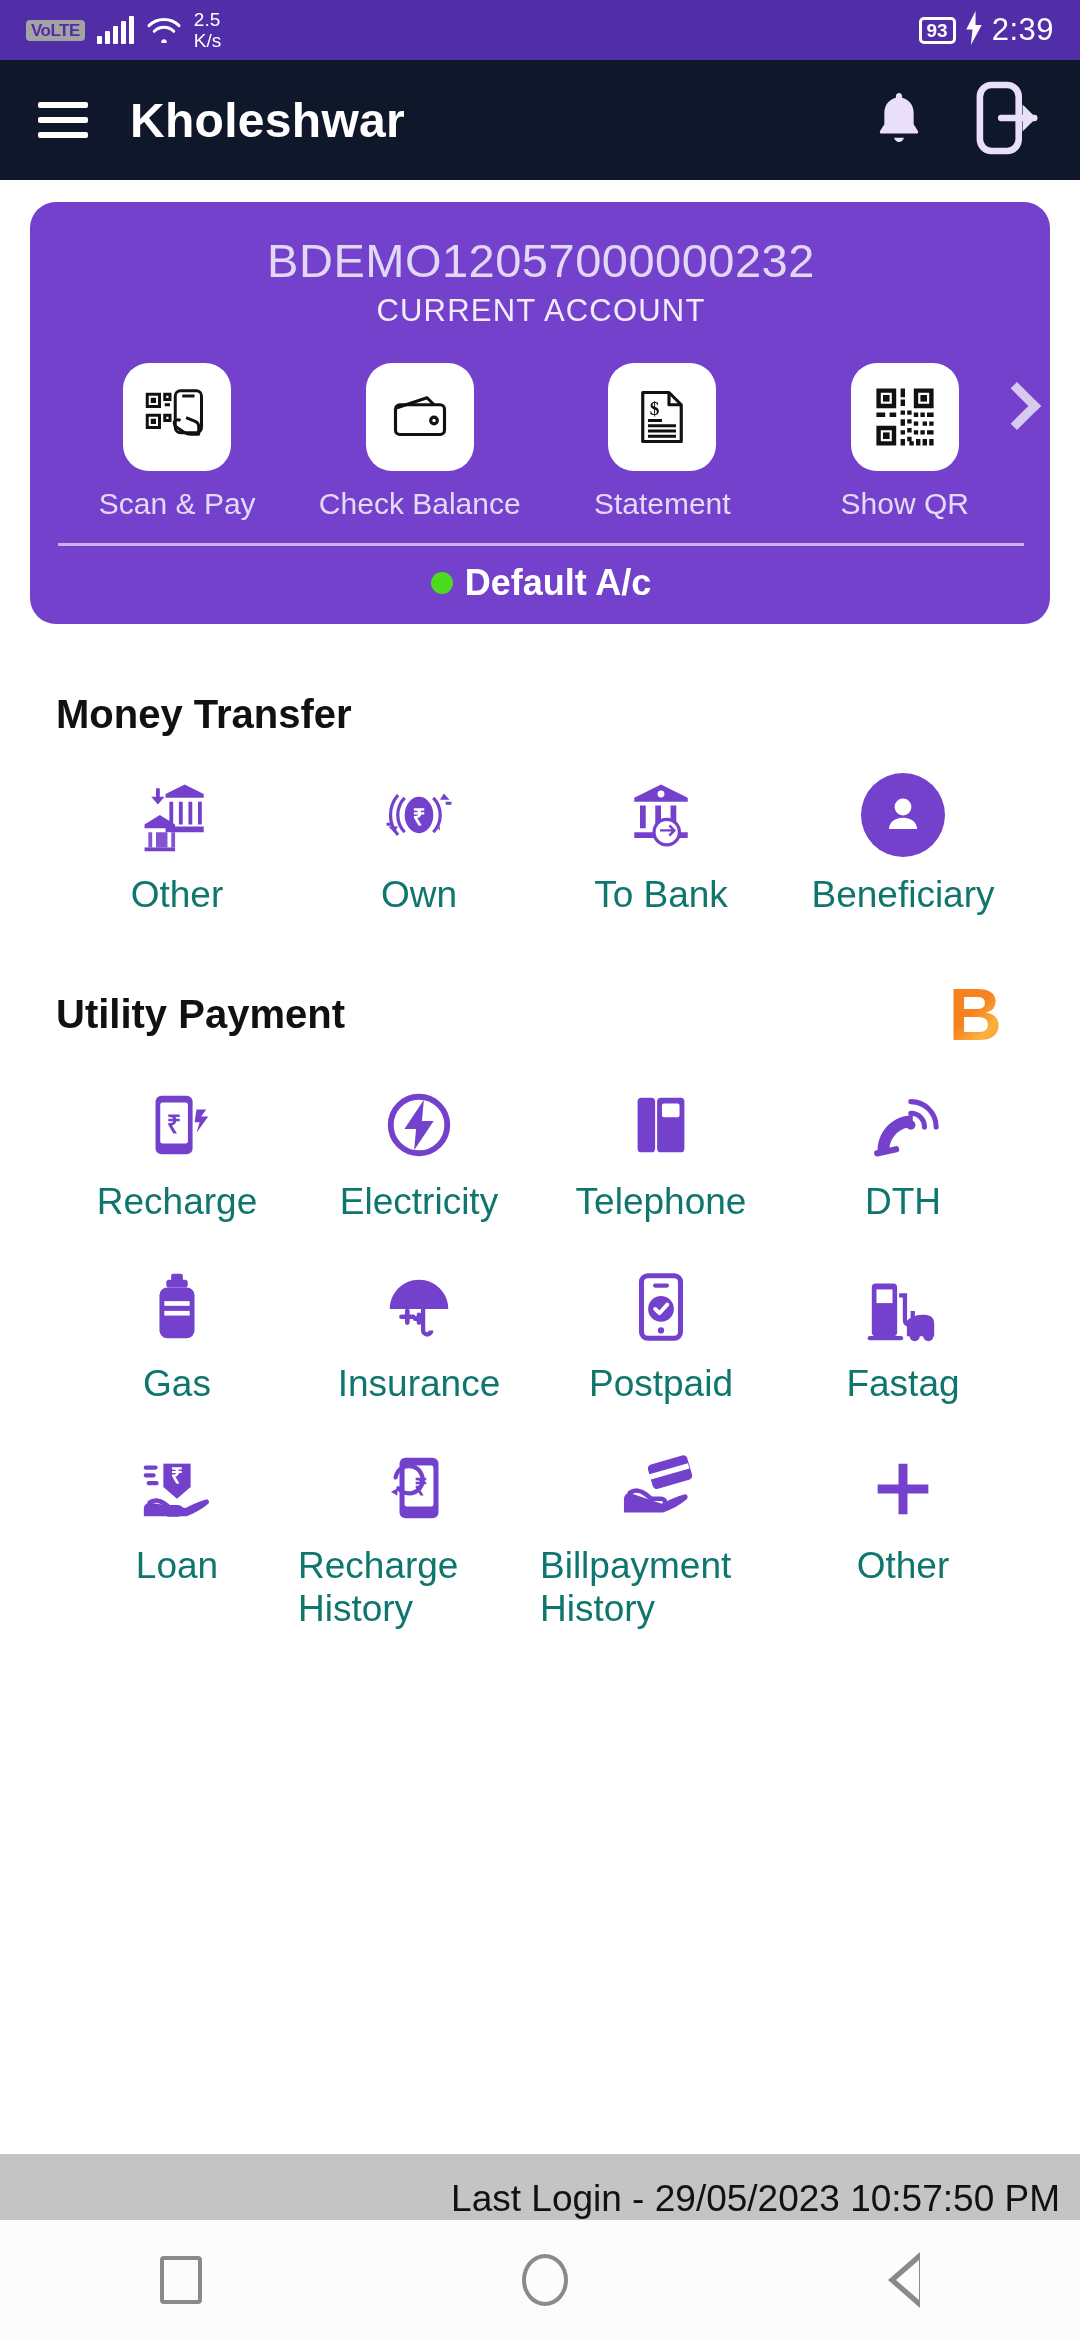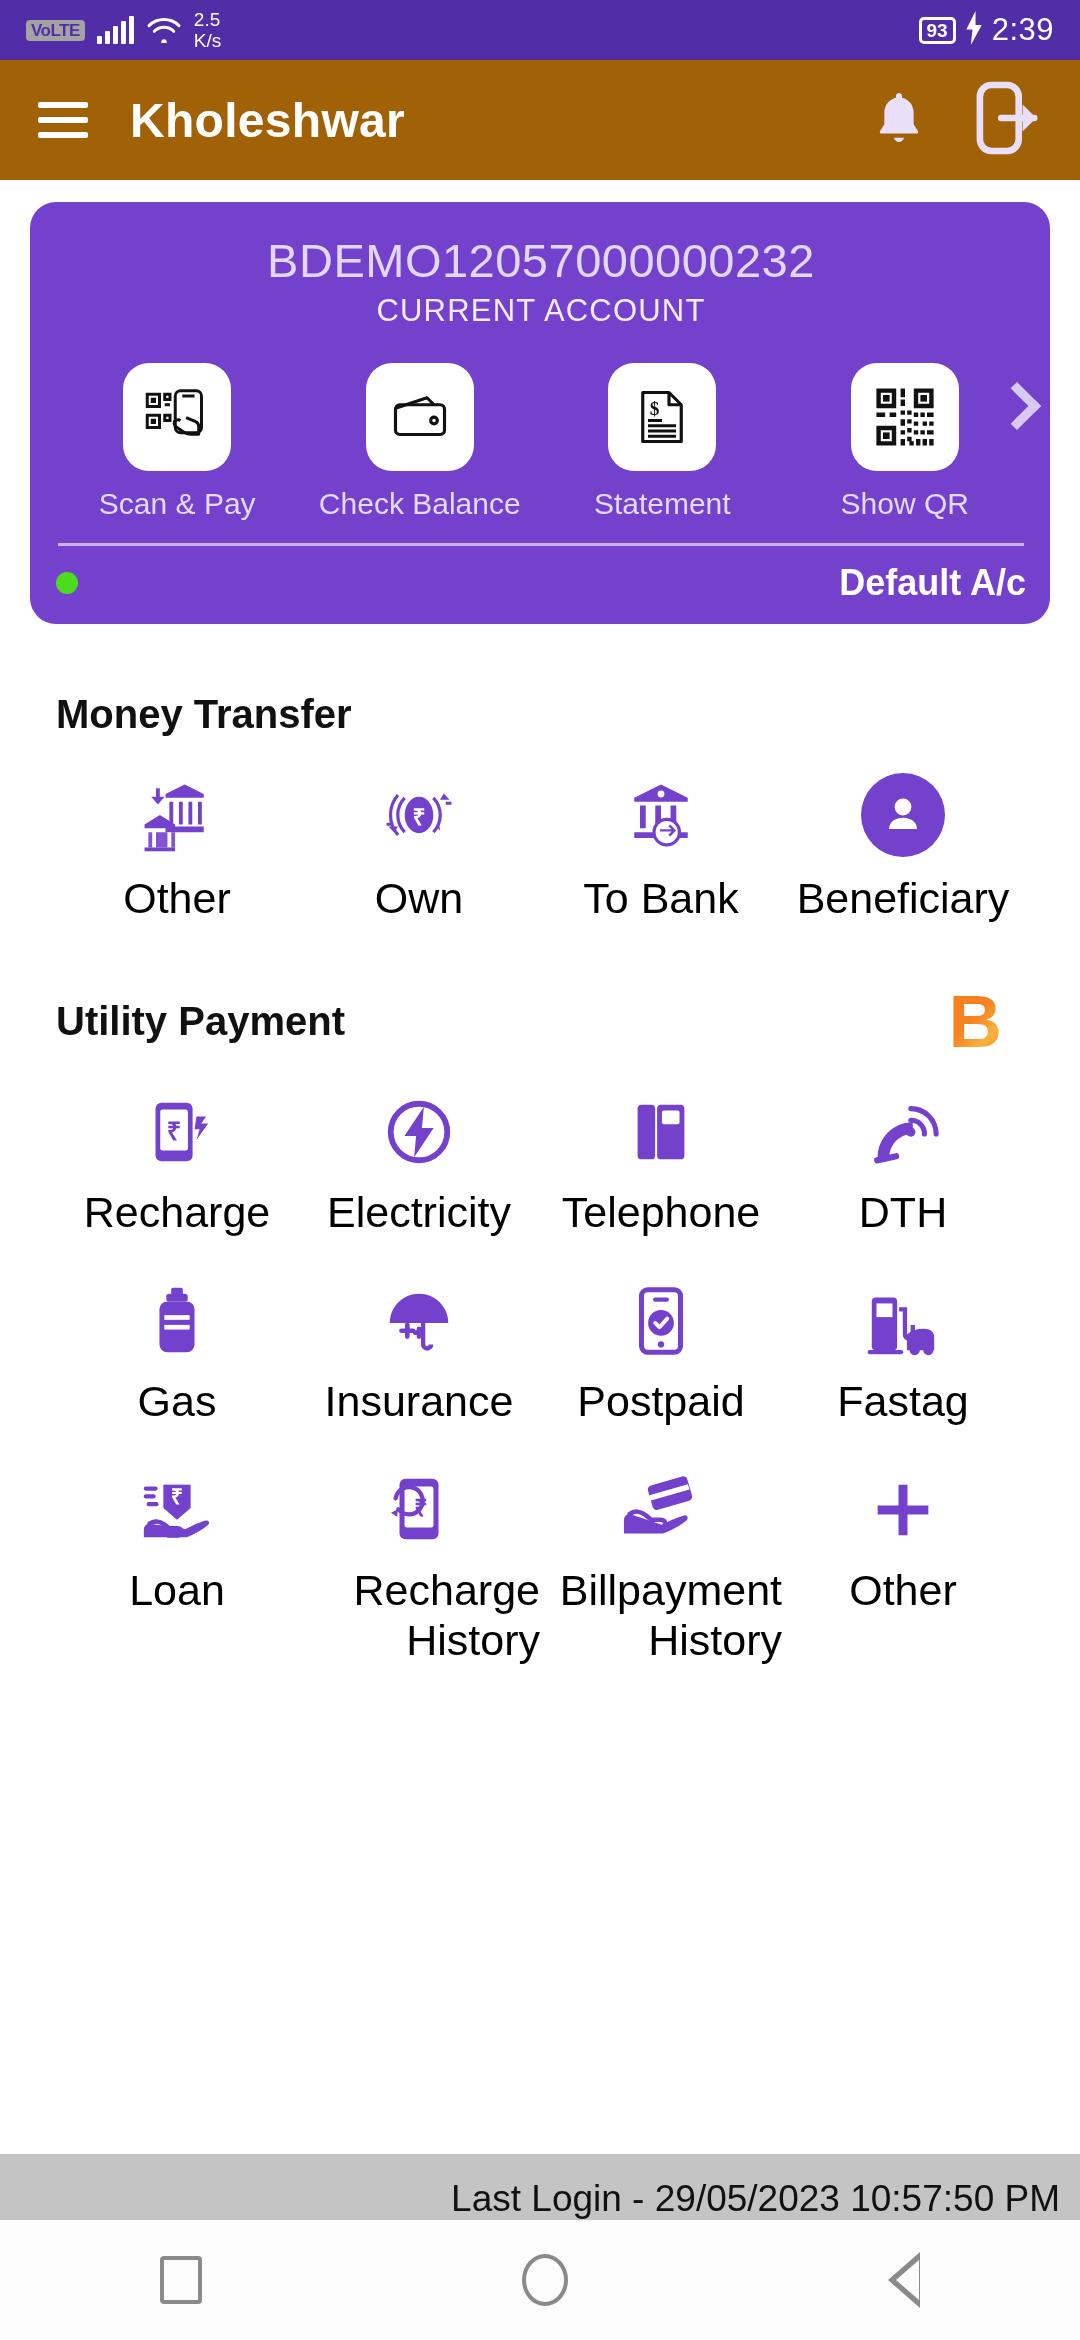--- a/index.html
+++ b/index.html
@@ -30,21 +30,21 @@
   .netspeed{ font-size:19px; line-height:21px; font-weight:500; }
   .sb-right{ display:flex; align-items:center; gap:8px; }
   .batt{
     border:3px solid #fff; border-radius:5px; padding:1px 5px;
     font-size:19px; font-weight:bold; line-height:1;
   }
   .clock{ font-size:31px; font-weight:500; letter-spacing:.5px; }
 
   
   .appbar{
-    height:120px; background:#a16207;
+    height:120px; background:#0f172a;
     display:flex; align-items:center; padding:0 38px; color:#fff;
   }
   .hamburger{ width:50px; display:flex; flex-direction:column; gap:9px; cursor:pointer; }
   .hamburger span{ display:block; height:6px; background:#fff; border-radius:2px; }
   .apptitle{ font-size:48px; font-weight:bold; margin-left:42px; letter-spacing:.3px; }
   .appbar-actions{ margin-left:auto; display:flex; align-items:center; gap:50px; }
   .ic{ cursor:pointer; }
 
   
   .page{ background:#fff; }
@@ -71,21 +71,21 @@
     display:flex; align-items:center; justify-content:center;
   }
   .qa-label{ margin-top:16px; font-size:30px; color:#e4d9f6; white-space:nowrap; }
   .chev{
     position:absolute; right:-8px; top:26px; width:34px; height:34px;
     border-top:9px solid #d8c9f0; border-right:9px solid #d8c9f0;
     transform:rotate(45deg); cursor:pointer;
   }
   .card-div{ border-top:3px solid #c9b4ea; margin:22px 2px 0 2px; }
   .default-row{
-    display:flex; align-items:center; justify-content:space-between;
+    display:flex; align-items:center; justify-content:center;
     gap:12px; margin-top:16px;
   }
   .dot{ width:22px; height:22px; border-radius:50%; background:#4ddb1e; }
   .default-label{ font-size:36px; font-weight:bold; color:#fff; }
 
   
   .section{ padding:0 56px; }
   .sec-head{
     display:flex; align-items:center; justify-content:space-between;
     margin-top:68px; margin-bottom:34px;
@@ -94,21 +94,21 @@
   .bbps-logo{
     font-size:74px; font-weight:bold; line-height:.8;
     background:linear-gradient(135deg,#f5821f 0%,#f5821f 45%,#fbb040 75%,#f7941e 100%);
     -webkit-background-clip:text; background-clip:text; color:transparent;
     margin-right:22px;
   }
   .grid{ display:grid; grid-template-columns:repeat(4,1fr); row-gap:36px; }
   .tile{ display:flex; flex-direction:column; align-items:center; cursor:pointer; }
   .tile-ic{ height:86px; display:flex; align-items:flex-end; justify-content:center; }
   .tile-label{
-    margin-top:16px; font-size:43px; color:#000000; text-align:right; line-height:1.18;
+    margin-top:16px; font-size:37px; color:#0f766e; text-align:left; line-height:1.18;
   }
   .avatar-circle{
     width:84px; height:84px; border-radius:50%; background:#7441cd;
     display:flex; align-items:center; justify-content:center;
   }
 
   
   .lastlogin{
     position:absolute; left:0; right:0; bottom:120px; height:66px;
     background:#c4c4c4; display:flex; align-items:flex-end; justify-content:flex-end;

